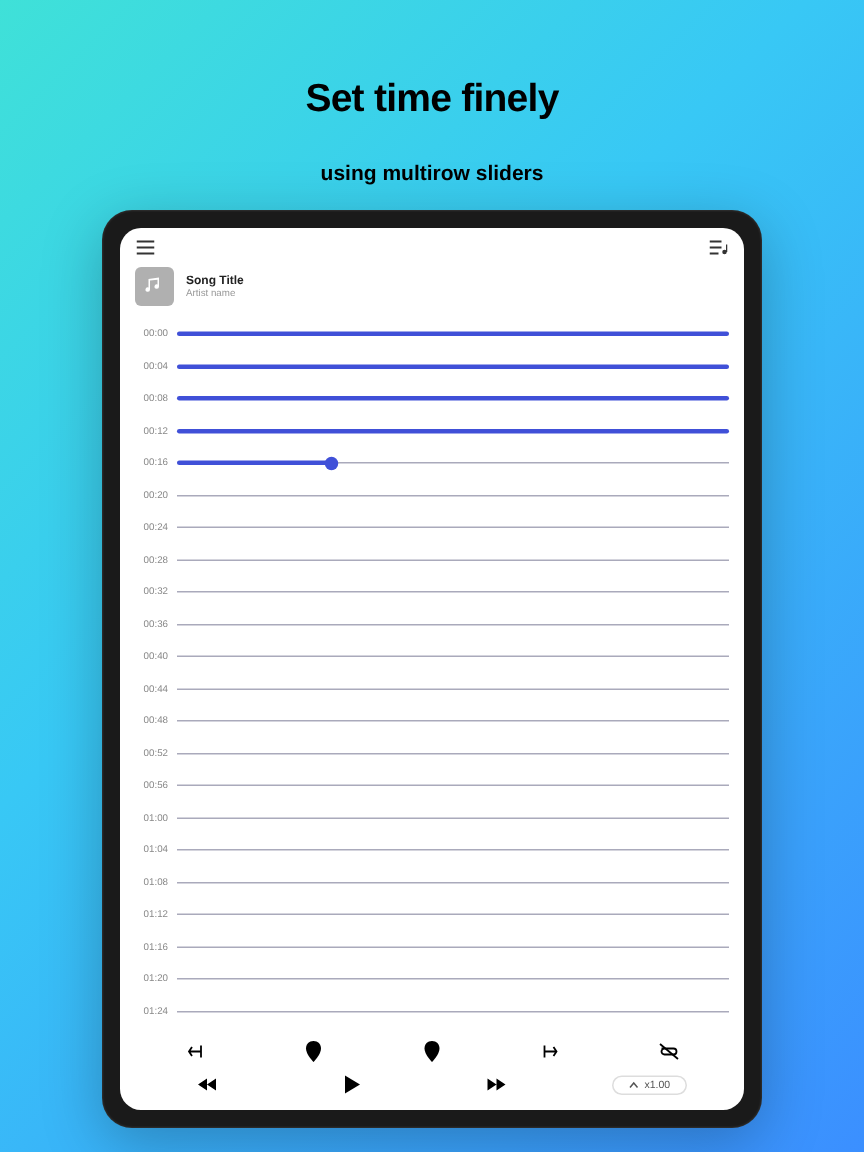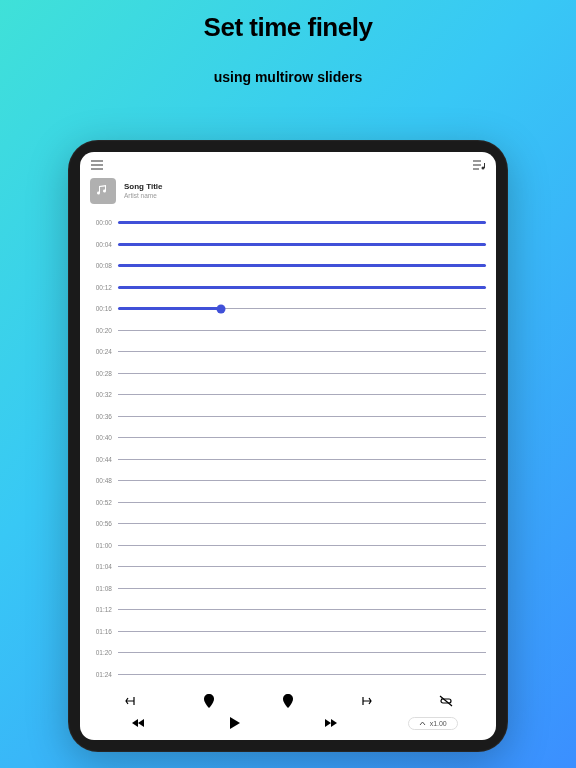--- a/index.html
+++ b/index.html
@@ -9,39 +9,39 @@
     background: linear-gradient(135deg, #3FE1D8 0%, #38C8F5 40%, #3B8FFF 100%);
     font-family: -apple-system, Helvetica, Arial, sans-serif;
     overflow: hidden;
     position: relative;
   }
   .hero-title {
     text-align: center;
     font-weight: 900;
     font-size: 26px;
     color: #000;
-    padding-top: 12px;
+    padding-top: 50px;
     letter-spacing: -0.5px;
   }
   .hero-subtitle {
     text-align: center;
     font-weight: 700;
     font-size: 14px;
     color: #000;
     margin-top: 26px;
   }
   .tablet {
     position: absolute;
     left: 50%;
     top: 140px;
     transform: translateX(-50%);
     width: 440px;
     height: 612px;
     background: #1a1a1a;
-    border-radius: 30px;
+    border-radius: 20px;
     padding: 12px;
     box-shadow: 0 10px 40px rgba(0,0,0,0.25), inset 0 0 2px rgba(255,255,255,0.2);
   }
   .screen {
     width: 100%;
     height: 100%;
     background: #fff;
     border-radius: 14px;
     overflow: hidden;
     display: flex;

